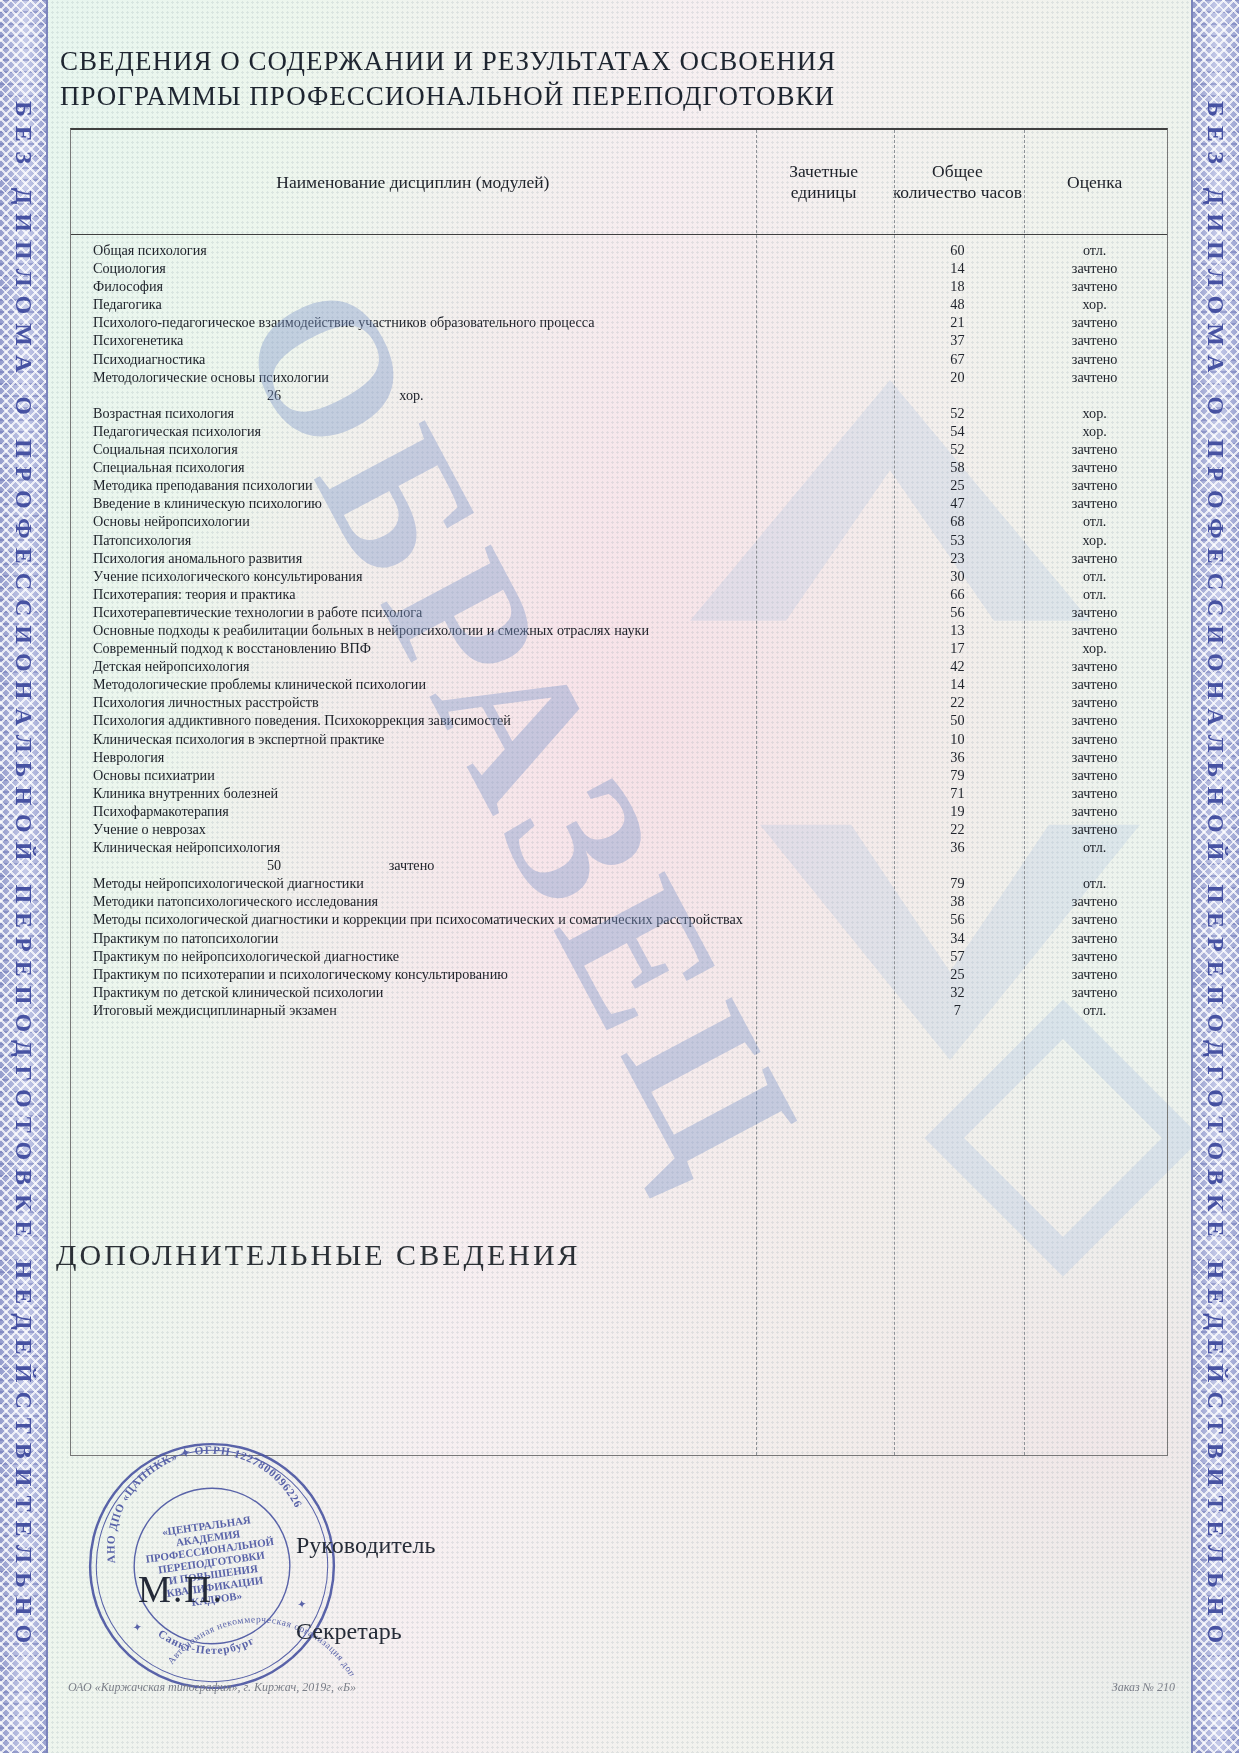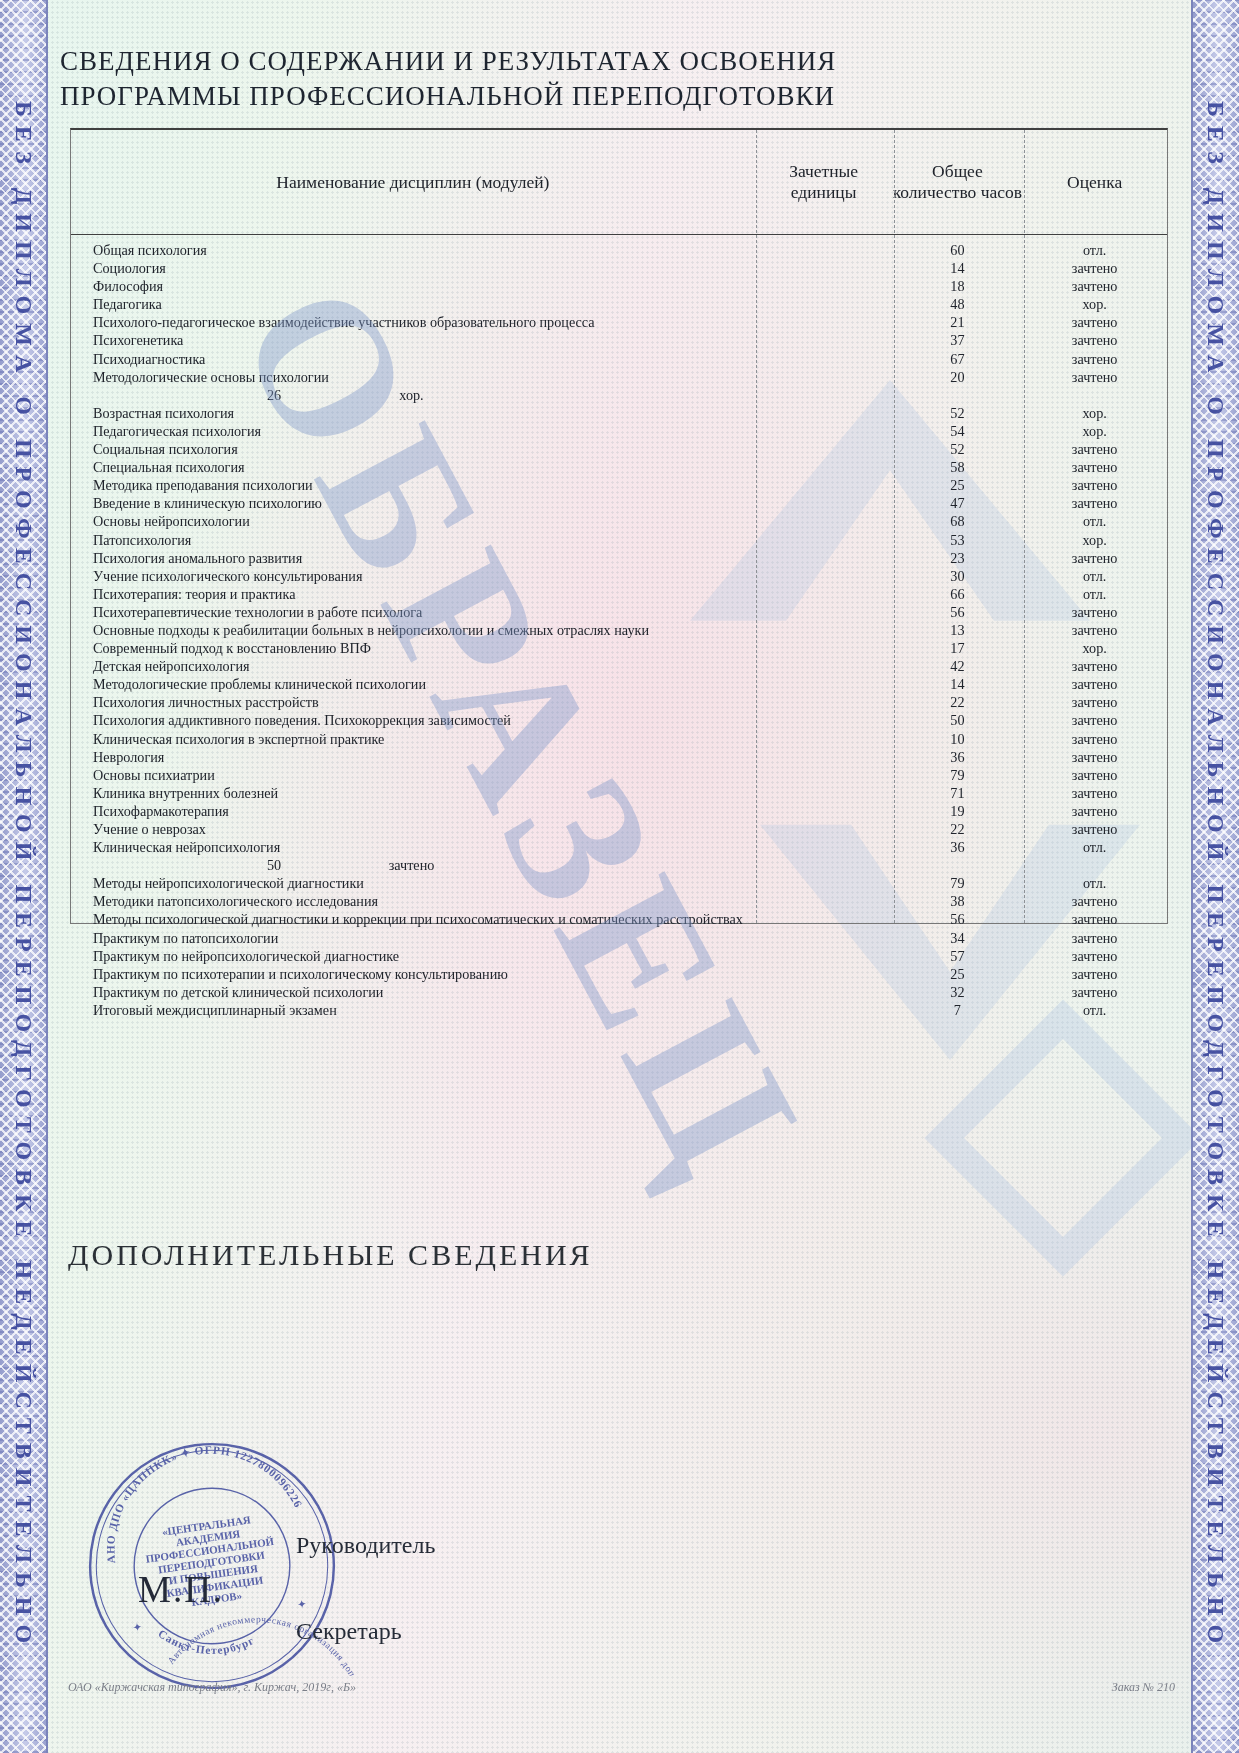--- a/index.html
+++ b/index.html
@@ -45,37 +45,37 @@
   .diamond{border:28px solid rgba(176,196,228,0.33);}
 
   .watermark{
     position:absolute;left:390px;top:250px;z-index:3;
     font-size:192px;font-weight:bold;letter-spacing:14px;white-space:nowrap;
     color:rgba(128,153,203,0.40);transform:rotate(62deg);transform-origin:0 0;
   }
 
   
   .table{
-    position:absolute;left:70px;top:128px;width:1098px;height:796px;z-index:2;
+    position:absolute;left:70px;top:128px;width:1098px;height:1328px;z-index:2;
     border:1px solid #777;border-top:2.5px solid #3f3f3f;box-sizing:border-box;
   }
   .vline{position:absolute;top:0;bottom:0;width:0;border-left:1px dashed #8d9196;}
   .thead{display:flex;height:104px;border-bottom:1.5px solid #3f3f3f;font-size:17.5px;color:#20242c;}
   .thead .cell{display:flex;align-items:center;justify-content:center;text-align:center;line-height:1.18;}
   .cell.name{width:685px;box-sizing:border-box;}
   .cell.credits{width:138px;}
   .cell.hours{width:130px;}
   .cell.grade{width:145px;}
   .tbody{padding-top:6px;}
   .row{display:flex;align-items:center;font-size:14.2px;line-height:18.1px;}
   .row .cell.name{padding:0 10px 0 22px;width:685px;}
   .row .cell.credits,.row .cell.hours,.row .cell.grade{text-align:center;}
 
   .addinfo{
-    position:absolute;left:68px;top:1238px;z-index:2;
+    position:absolute;left:56px;top:1238px;z-index:2;
     font-size:30px;letter-spacing:3px;color:#2b3036;
   }
 
   .stamp{position:absolute;left:84px;top:1438px;z-index:2;transform:rotate(-8deg);opacity:.88;}
   .stamp text{fill:#4550a0;}
   .seal-mark{position:absolute;left:138px;top:1568px;z-index:3;font-size:37px;color:#242a38;letter-spacing:2px;}
   .sig-label{position:absolute;left:296px;z-index:2;font-size:24px;color:#262c38;}
   .sig-label.head{top:1532px;}
   .sig-label.secretary{top:1618px;}
 

